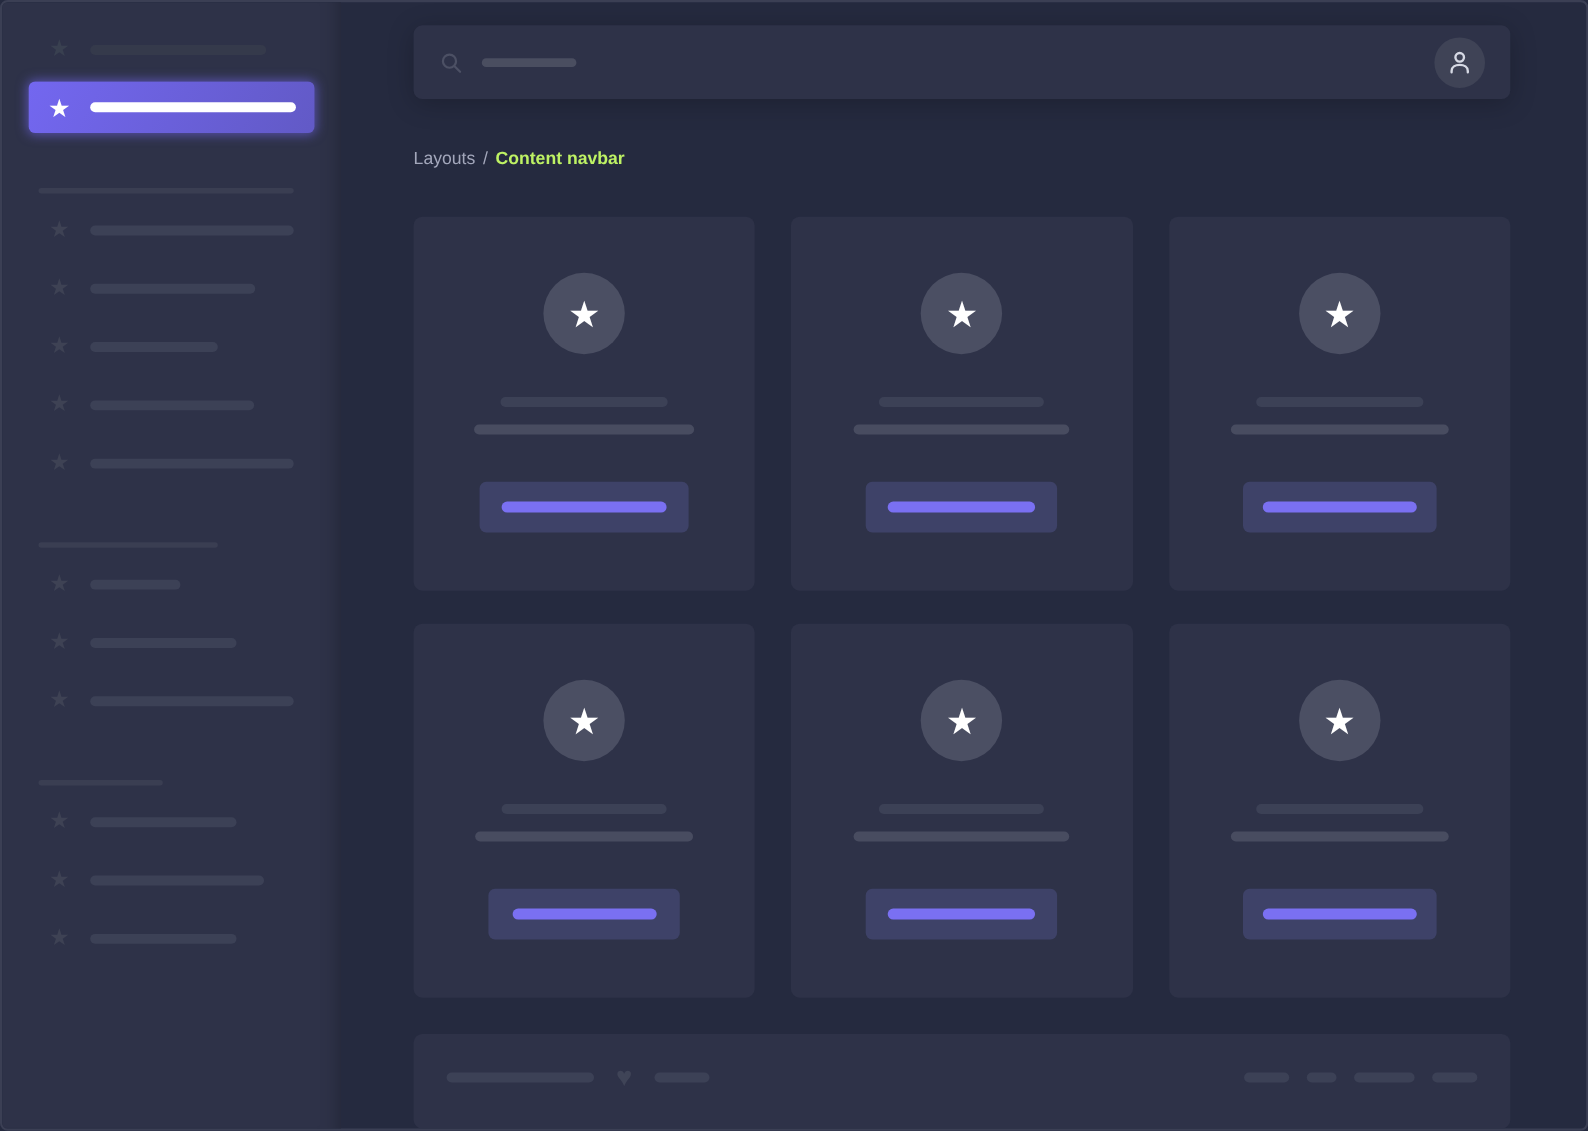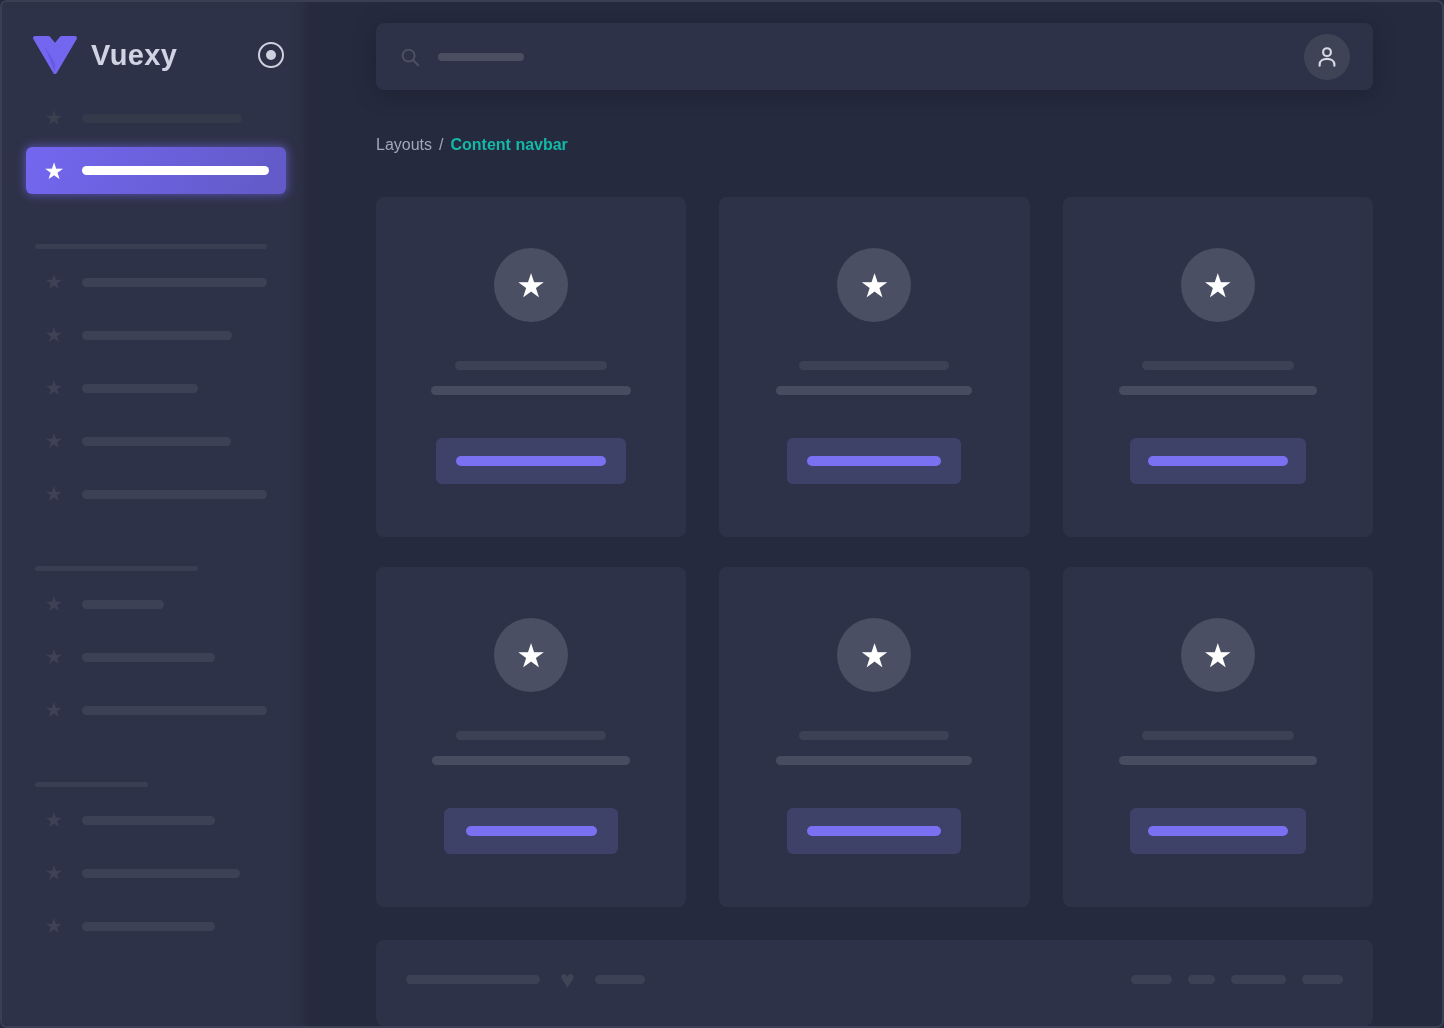--- a/index.html
+++ b/index.html
@@ -56,21 +56,21 @@
   .search-zone{display:flex;align-items:center;flex:1;cursor:text}
   .search-icon{width:22px;height:22px;flex:none}
   .search-placeholder{height:8px;border-radius:4px;background:#4a4e60;margin-left:17px}
   .navbar-avatar{
     margin-left:auto;width:46px;height:46px;border-radius:50%;background:#3f4356;
     display:flex;align-items:center;justify-content:center;cursor:pointer;flex:none;
   }
 
   .breadcrumb{margin-top:46px;font-size:16px;color:#a3a7bb;display:flex;align-items:baseline}
   .breadcrumb-sep{margin:0 7px;color:#a3a7bb}
-  .breadcrumb-current{font-weight:bold;color:#14b8a6}
+  .breadcrumb-current{font-weight:bold;color:#bef264}
   .breadcrumb-link{cursor:pointer}
 
   .card-grid{margin-top:43px;display:grid;grid-template-columns:repeat(3,1fr);column-gap:33px;row-gap:30px}
   .demo-card{height:340px;background:#2e3248;border-radius:8px;display:flex;flex-direction:column;align-items:center}
   .card-avatar{
     margin-top:51px;width:74px;height:74px;border-radius:50%;background:#4b4f63;
     display:flex;align-items:center;justify-content:center;flex:none;
   }
   .card-avatar .star{width:auto;font-size:33px;line-height:1;color:#ffffff}
   .card-line1{margin-top:39px;height:9px;border-radius:5px;background:#3c4156}
@@ -86,30 +86,20 @@
     display:flex;align-items:center;padding:0 30px 8px;
   }
   .footer-left{display:flex;align-items:center;gap:20px}
   .footer-right{margin-left:auto;display:flex;align-items:center;gap:16px}
   .heart{color:#3f4457;font-size:25px;line-height:1}
 </style>
 </head>
 <body>
 
 <aside class="sidebar">
-  <div class="brand">
-    <svg class="brand-logo" viewBox="0 0 46 40">
-      <path d="M3 3 L16.5 3 L23 11 L29.5 3 L43 3 L23 37 Z" fill="#7367f0" stroke="#7367f0" stroke-width="4" stroke-linejoin="round"></path>
-      <path d="M12 10 L23 28 L23 37 Z" fill="#5a4ee0" opacity="0.55"></path>
-    </svg>
-    <span class="brand-name">Vuexy</span>
-    <span class="pin-toggle">
-      <span class="pin-dot"></span>
-    </span>
-  </div>
   <nav class="nav">
       <div class="nav-item dim">
     <span class="star">★</span>
     <span class="skel" style="width: 160px;"></span>
   </div>
       <div class="nav-item active">
     <span class="star">★</span>
     <span class="skel" style="width: 187px;"></span>
   </div>
       <div class="nav-divider" style="width: 232px; margin-top: 50px;"></div>

